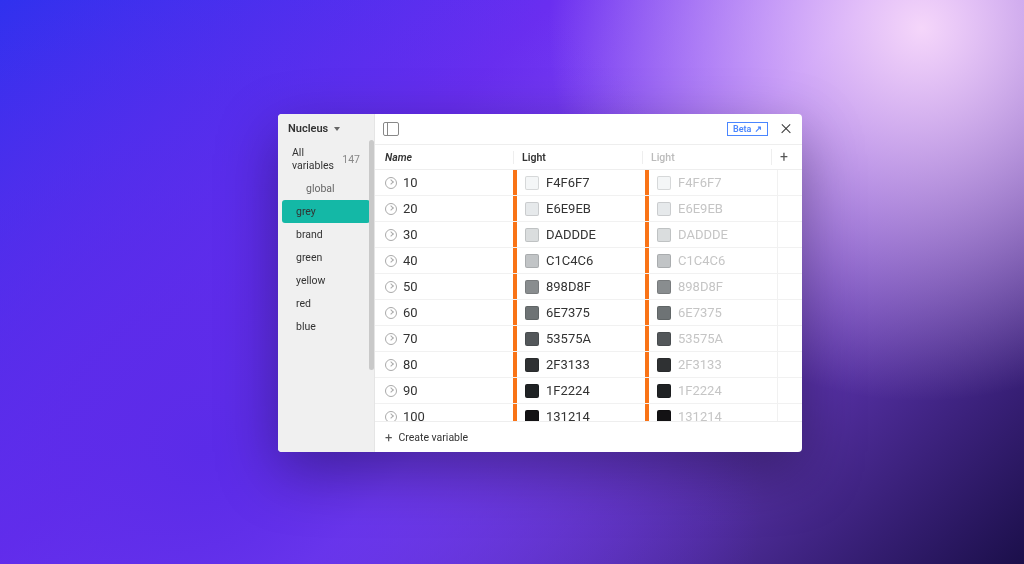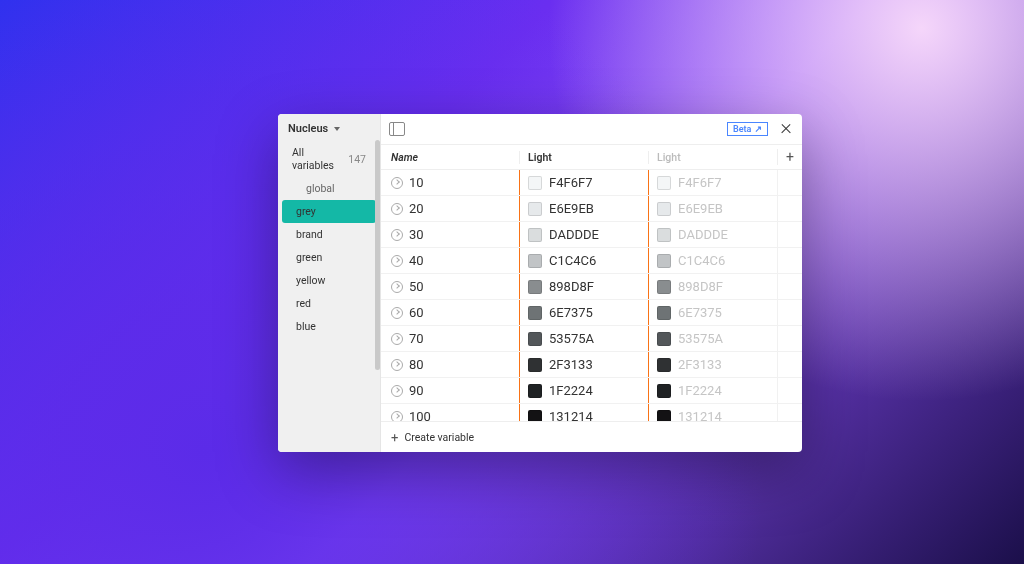--- a/index.html
+++ b/index.html
@@ -205,21 +205,21 @@
     border-bottom: 1px solid #aaa;
     top: 2.5px; left: 2.5px;
     transform: rotate(-45deg);
   }
   .cell-light, .cell-dark {
     width: 120px;
     padding-left: 8px;
     display: flex;
     align-items: center;
     gap: 7px;
-    border-left: 1px solid #f97316;
+    border-left: 4px solid #f97316;
     height: 100%;
   }
   .cell-dark { color: #c5c5c5; }
   .cell-end {
     width: 24px;
     border-left: 1px solid #f1f1f1;
     height: 100%;
   }
   .swatch {
     width: 12px; height: 12px;

